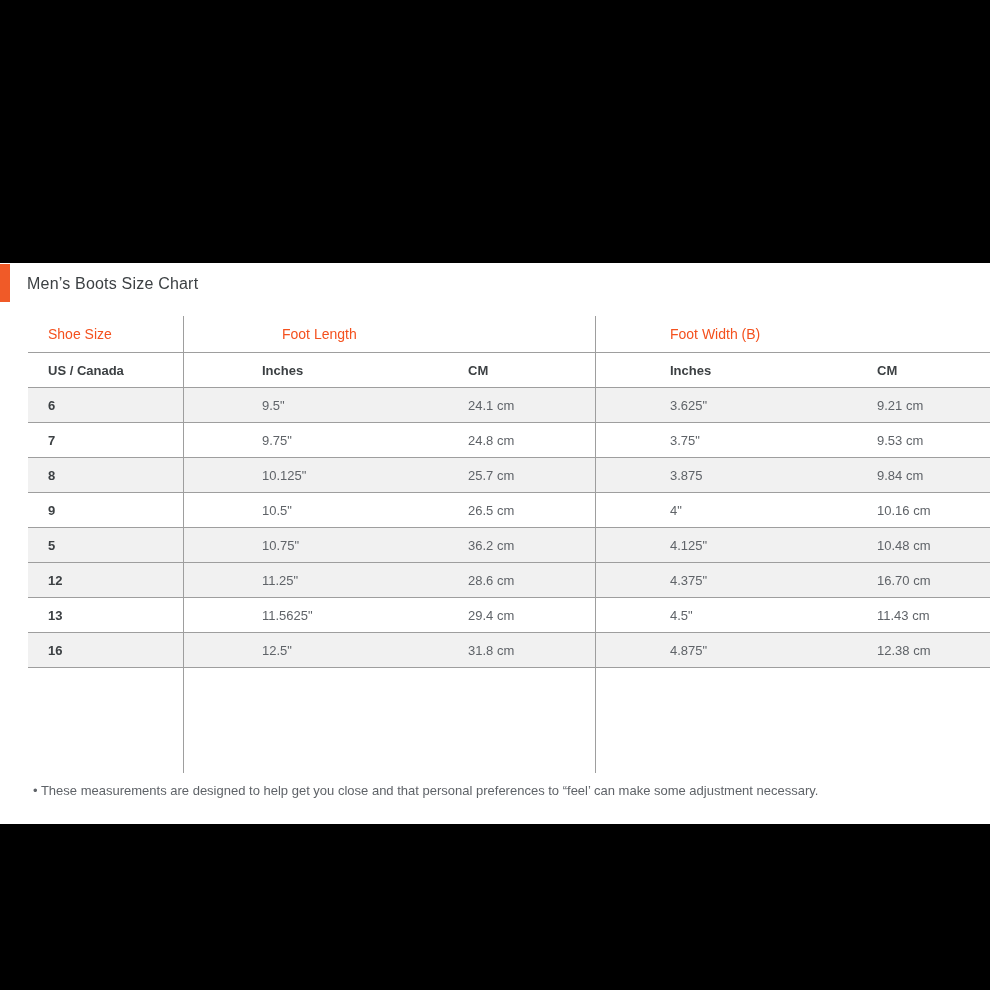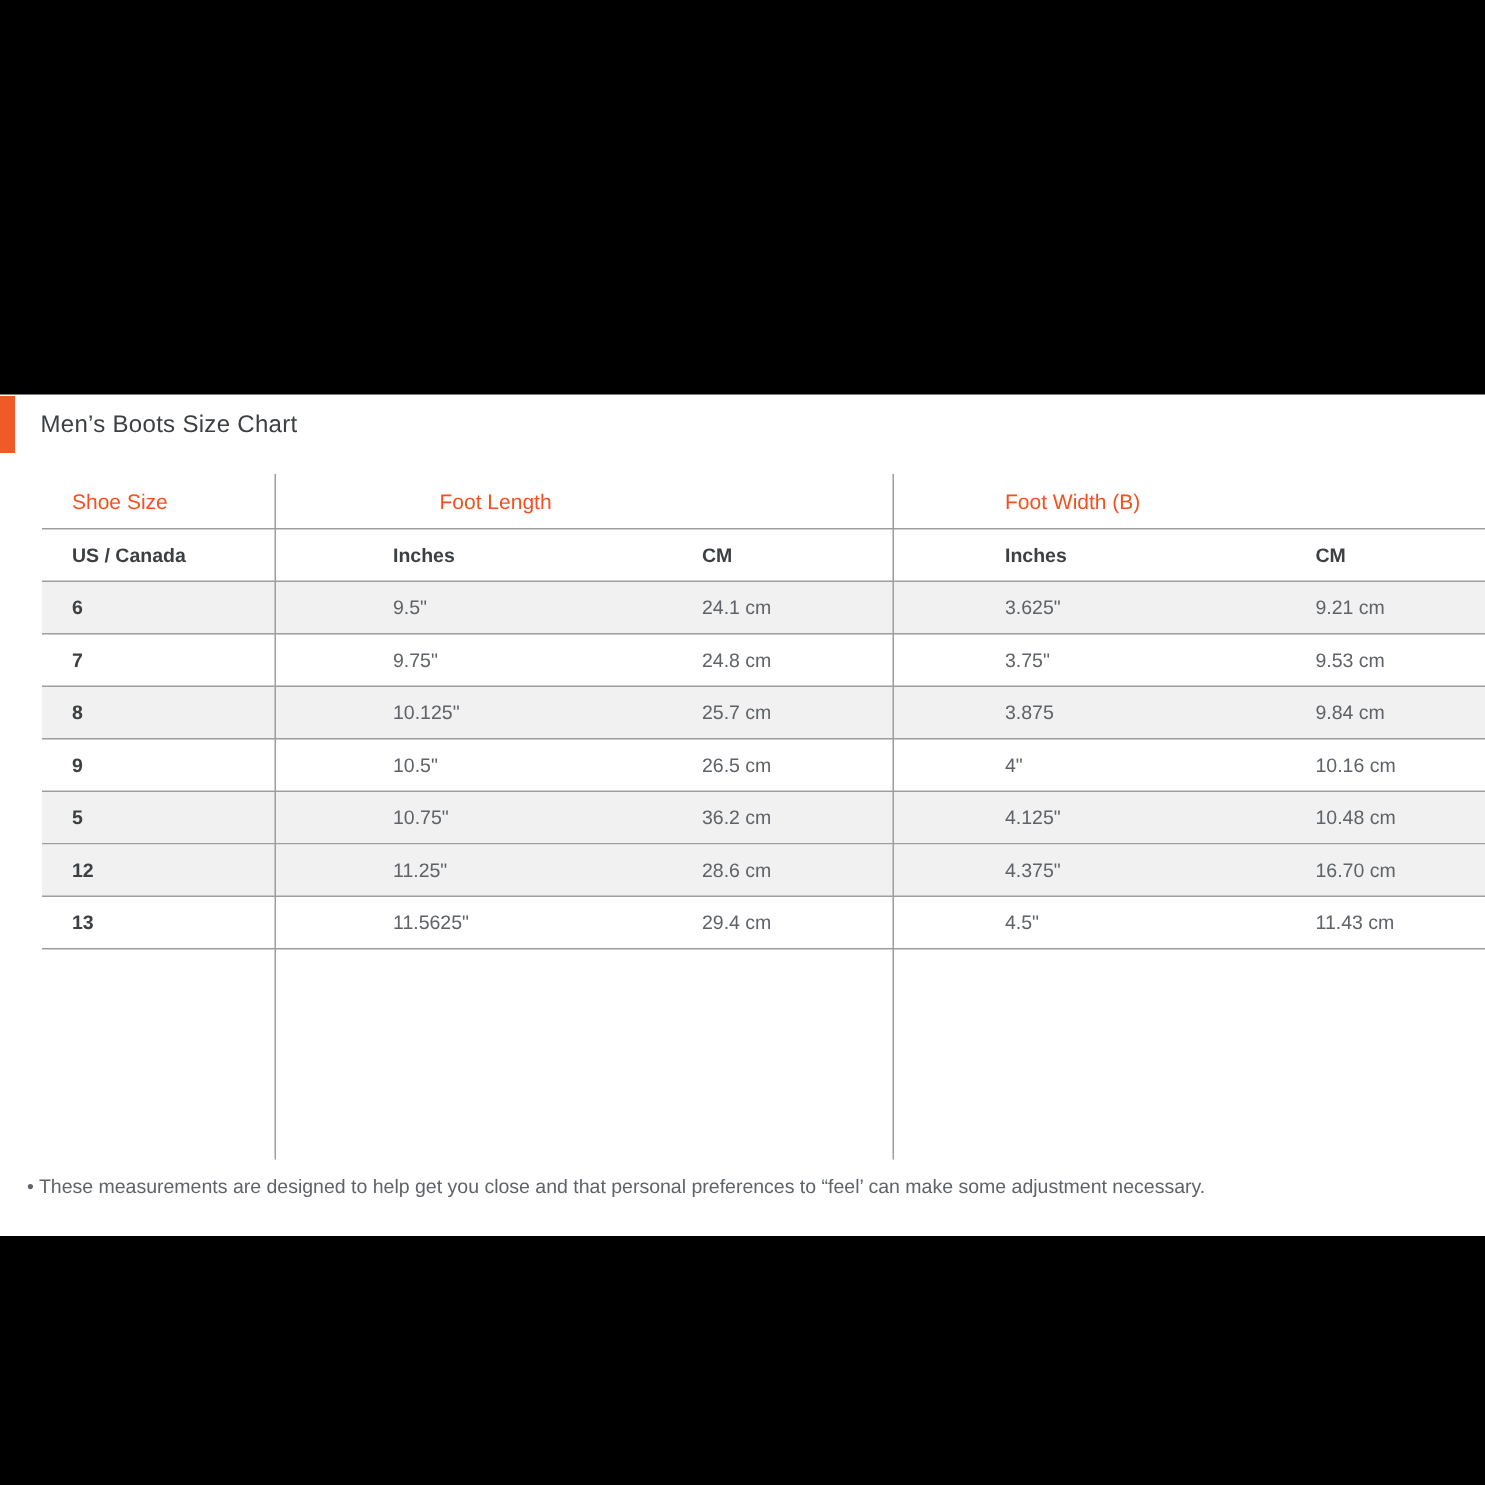--- a/index.html
+++ b/index.html
@@ -71,33 +71,33 @@
   .cell.c0 { left: 20px; }
   .cell.c1 { left: 234px; }
   .cell.c2 { left: 440px; }
   .cell.c3 { left: 642px; }
   .cell.c4 { left: 849px; }
   .group-row .cell {
     font-size: 14px;
     font-weight: 400;
     color: var(--header-orange, #f4511e);
   }
-  .group-row .cell.g2 { left: 245px; padding-left: 20px; }
+  .group-row .cell.g2 { left: 234px; padding-left: 20px; }
   .group-row .cell.g3 { left: 642px; }
   .sub-row .cell {
     font-weight: 700;
     color: var(--text-dark, #3c4043);
   }
   .data-row .cell.c0 {
     font-weight: 700;
     color: var(--text-dark, #3c4043);
   }
   .footnote {
     position: absolute;
-    left: 18px; top: 520px;
+    left: 33px; top: 520px;
     margin: 0;
     font-size: 13px;
     color: var(--text-body, #5f6368);
   }
 </style>
 </head>
 <body>
 
 <div class="stage">
   <div class="content">
@@ -165,18 +165,25 @@
             <span class="cell c3">4.375"</span>
             <span class="cell c4">16.70 cm</span>
           </div>
           <div class="row data-row">
             <span class="cell c0">13</span>
             <span class="cell c1">11.5625"</span>
             <span class="cell c2">29.4 cm</span>
             <span class="cell c3">4.5"</span>
             <span class="cell c4">11.43 cm</span>
           </div>
+          <div class="row data-row alt">
+            <span class="cell c0">16</span>
+            <span class="cell c1">12.5"</span>
+            <span class="cell c2">31.8 cm</span>
+            <span class="cell c3">4.875"</span>
+            <span class="cell c4">12.38 cm</span>
+          </div>
         </div>
     </div>
 
     <p class="footnote">• These measurements are designed to help get you close and that personal preferences to “feel’ can make some adjustment necessary.</p>
   </div>
 </div>
 
 </body></html>

